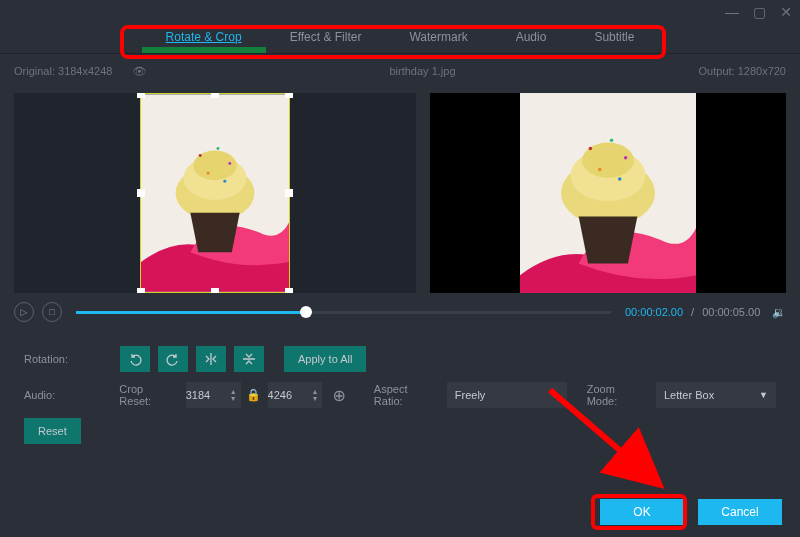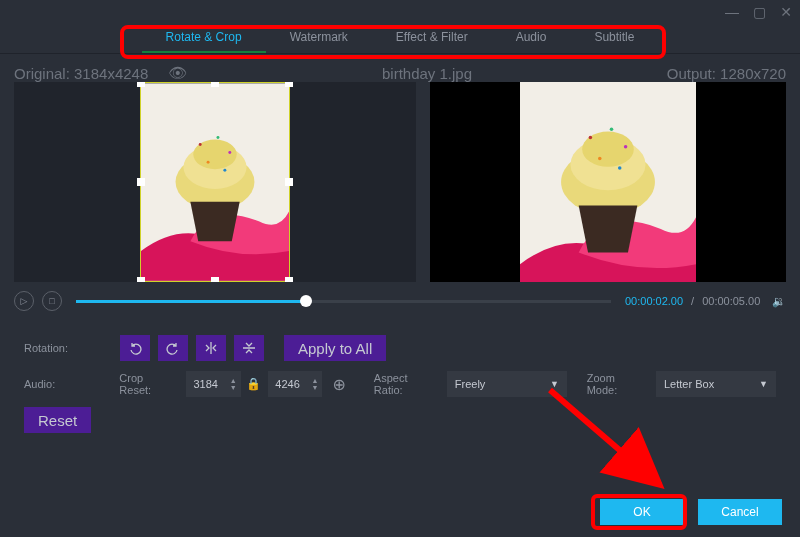--- a/index.html
+++ b/index.html
@@ -3,23 +3,23 @@
 <meta charset="utf-8">
 <style>
   * { box-sizing: border-box; margin: 0; padding: 0; font-family: "Segoe UI", Arial, sans-serif; }
   body { background: #fff; width: 800px; height: 537px; overflow: hidden; }
   .window { width: 800px; height: 537px; background: #2a2f38; color: #8c929d; position: relative; }
   .titlebar { height: 24px; display: flex; justify-content: flex-end; align-items: center; padding-right: 8px; gap: 14px; }
   .titlebar span { font-size: 14px; color: #6d737d; cursor: default; }
 
   .tabs { display: flex; justify-content: center; gap: 0; height: 30px; border-bottom: 1px solid #1f232b; }
   .tab { font-size: 12px; color: #8c929d; padding: 6px 24px; border-bottom: 2px solid transparent; cursor: pointer; }
-  .tab.active { color: #1eb8f0; border-bottom: 2px solid #15803d; }
-
-  .infobar { display: flex; align-items: flex-end; height: 28px; padding: 0 14px; font-size: 15px; color: #6d737d; }
+  .tab.active { color: #1eb8f0; border-bottom: 6px solid #15803d; text-decoration: underline; }
+
+  .infobar { display: flex; align-items: flex-start; height: 28px; padding: 0 14px; font-size: 11px; color: #6d737d; margin-top: 11px; }
   .infobar .center { flex: 1; text-align: center; }
   .eye-icon { margin-left: 20px; color: #6d737d; }
 
   .preview-row { display: flex; height: 200px; padding: 0 14px; gap: 14px; }
   .pane { flex: 1; background: #000; position: relative; display: flex; align-items: center; justify-content: center; }
   .pane-left { flex: 0 0 402px; background: #20242c; overflow: hidden; }
   .pane-right { flex: 1; }
   .crop-img { position: relative; width: 150px; height: 200px; border: 1px solid #cfd22a; }
   .handles div { position: absolute; width: 8px; height: 8px; background: #fff; }
   .h-tl { top:-4px; left:-4px; } .h-tm { top:-4px; left:50%; margin-left:-4px; } .h-tr { top:-4px; right:-4px; }
@@ -37,24 +37,24 @@
   .timeline { flex:1; height:3px; background:#3a4049; position:relative; margin:0 6px; }
   .timeline .fill { position:absolute; left:0; top:0; bottom:0; width:43%; background:#1eb8f0; }
   .timeline .thumb { position:absolute; left:43%; top:50%; width:12px; height:12px; margin:-6px 0 0 -6px; border-radius:50%; background:#fff; }
   .time-cur { color:#1eb8f0; }
   .time-dur { color:#8c929d; }
   .vol-icon { color:#8c929d; margin-left:4px; }
 
   .controls { padding: 10px 24px; font-size: 11px; color:#8c929d; }
   .row { display:flex; align-items:center; height: 36px; }
   .row .label { width: 96px; }
-  .btn { background:#4c1d95; height:26px; min-width:30px; padding:0 8px; display:inline-flex; align-items:center; justify-content:center; color:#c5c9d1; font-size:15px; border:none; margin-right:8px; cursor:pointer; }
+  .btn { background:#0f766e; height:26px; min-width:30px; padding:0 8px; display:inline-flex; align-items:center; justify-content:center; color:#c5c9d1; font-size:11px; border:none; margin-right:8px; cursor:pointer; }
   .btn.wide { padding: 0 14px; }
   .spinner { display:inline-flex; align-items:center; background:#343942; height:26px; }
-  .spinner input { background:transparent; border:none; color:#c5c9d1; width:40px; text-align:center; font-size:11px; }
+  .spinner input { background:transparent; border:none; color:#c5c9d1; width:40px; text-align:left; font-size:11px; }
   .spinner .arrows { display:flex; flex-direction:column; font-size:7px; line-height:7px; color:#8c929d; padding:0 4px; cursor:pointer; }
   .lock { color:#1eb8f0; margin:0 6px; font-size:12px; }
   .select { background:#343942; height:26px; min-width:120px; padding:0 8px; display:inline-flex; align-items:center; justify-content:space-between; color:#c5c9d1; font-size:11px; cursor:pointer; }
   .select .caret { font-size:9px; margin-left:28px; }
   .ctrl-label { margin-right:8px; }
 
   .footer { position:absolute; bottom:12px; right:18px; display:flex; gap:14px; }
   .footer .fbtn { width:84px; height:26px; background:#1eb8f0; color:#fff; border:none; display:flex; align-items:center; justify-content:center; font-size:12px; cursor:pointer; }
 
   
@@ -70,22 +70,22 @@
 <div class="window">
 
   <div class="titlebar">
     <span>—</span>
     <span>▢</span>
     <span>✕</span>
   </div>
 
   <div class="tabs">
     <div class="tab active">Rotate &amp; Crop</div>
+    <div class="tab">Effect &amp; Filter</div>
     <div class="tab">Watermark</div>
-    <div class="tab">Effect &amp; Filter</div>
     <div class="tab">Audio</div>
     <div class="tab">Subtitle</div>
   </div>
 
   <div class="infobar">
     <span>Original: 3184x4248</span>
     <span class="eye-icon">👁</span>
     <span class="center">birthday 1.jpg</span>
     <span>Output: 1280x720</span>
   </div>

